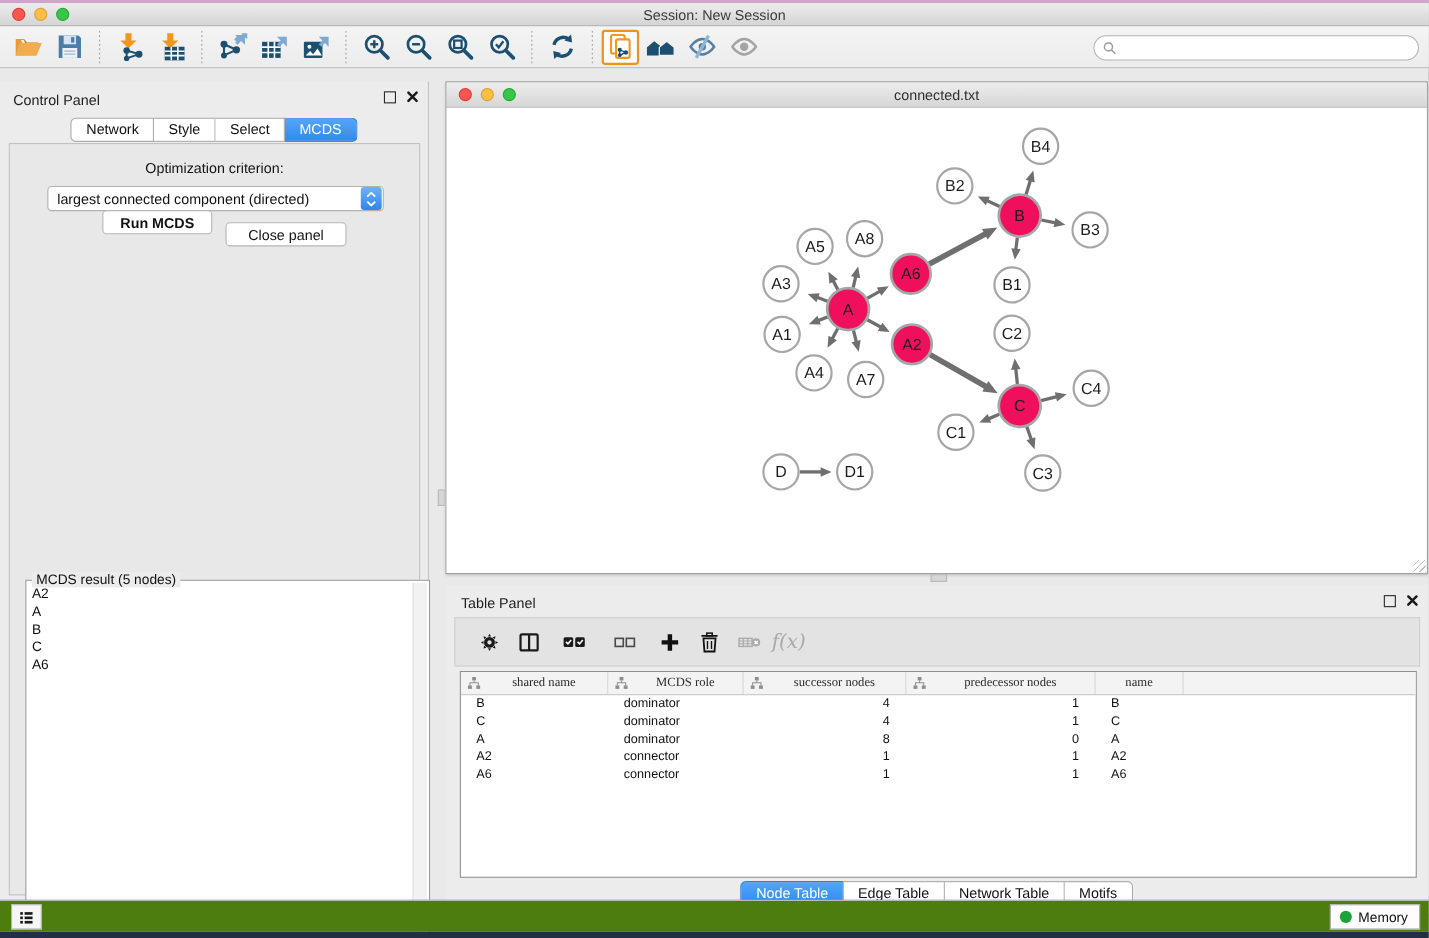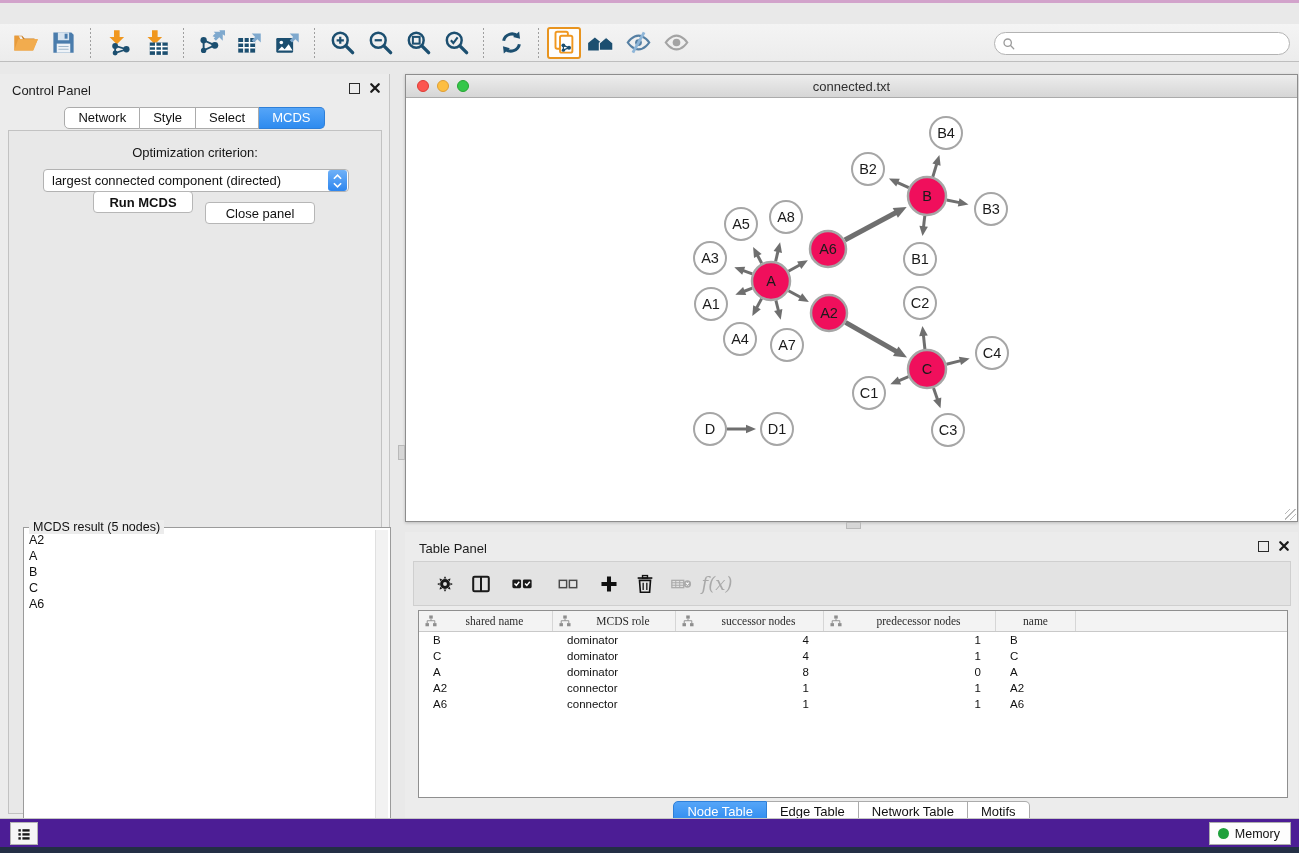--- a/index.html
+++ b/index.html
@@ -113,36 +113,44 @@
   .nt-hcell .hicon { margin-left:6px; display:flex; }
   .nt-hcell .hlabel { flex:1; text-align:center; padding:0 4px;font-family:Liberation Serif, serif; }
   .nt-row { display:flex; height:16px; align-items:center; }
   .nt-cell { font-size:11.5px; color:#111; overflow:hidden; white-space:nowrap; }
   .nt-cell.left { padding-left:14px; text-align:left; }
   .nt-cell.right { padding-right:15px; text-align:right; }
 
   .tp-tabs { position:absolute; left:0; right:0; top:269px; }
 
   
-  .statusbar { position:absolute; left:0; top:818px; width:1299px; height:29px; background:#4c1d95;
+  .statusbar { position:absolute; left:0; top:818px; width:1299px; height:29px; background:#4d7c0f;
     border-top:1px solid #C5C5C5; }
   .sb-listbtn { position:absolute; left:10px; top:3px; width:28px; height:23px; background:#F6F6F6;
     border:1px solid #B4B4B4; display:flex; align-items:center; justify-content:center; }
   .sb-listbtn svg { width:16px; height:16px; }
   .sb-memory { position:absolute; right:8px; top:3px; height:23px; background:#FDFDFD; border:1px solid #ADADAD;
     display:flex; align-items:center; gap:6px; padding:0 10px 0 8px; font-size:12.5px; color:#111; }
   .mem-dot { width:11px; height:11px; border-radius:50%; }
 </style>
 </head>
 <body>
 
 <div class="screen">
 
   <div class="strip-top" style="background: rgb(210, 163, 203);"></div>
 
+  <div class="titlebar">
+    <div class="lights">
+      <span class="light red"></span>
+      <span class="light yellow"></span>
+      <span class="light green"></span>
+    </div>
+    <div class="title">Session: New Session</div>
+  </div>
 
   <div class="toolbar">
       <button class="tb-btn">
         <span style="display:flex">
           <svg viewBox="0 0 24 24">
             <path d="M2 6h7l2.2 2.5H20v2H10.5L8.5 6.5H3z" fill="#C97E22"></path>
             <path d="M2 6v13h16.5L23 9H7.5L5.8 6z" fill="#E89B3A"></path>
             <path d="M5.5 9H23l-4 10H2z" fill="#F2AC4E"></path>
           </svg>
         </span>

